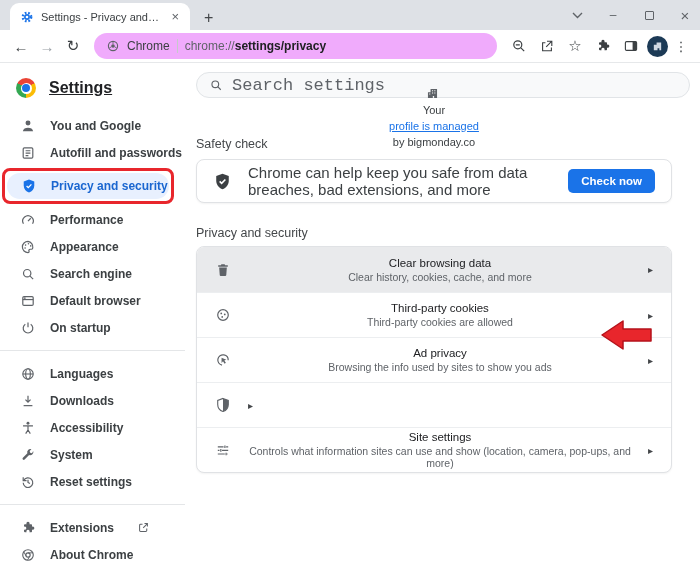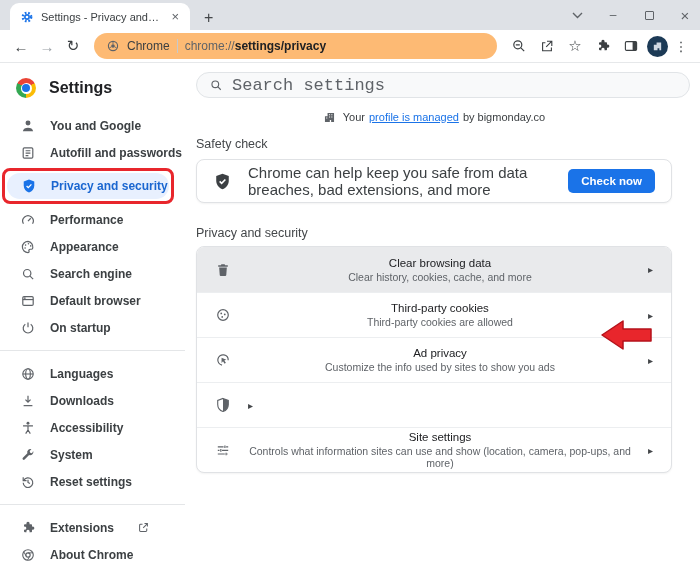--- a/index.html
+++ b/index.html
@@ -14,37 +14,37 @@
   .tab-close { font-size:13px; color:#5f6368; line-height:1; padding:1px 3px; border-radius:50%; cursor:pointer; }
   .newtab-btn { font-size:16px; color:#44474a; margin:0 0 4px 14px; line-height:1; cursor:pointer; }
   .win-controls { position:absolute; right:8px; top:0; height:30px; display:flex; align-items:center; gap:22px; }
   .win-controls .wc { color:#5f6368; font-size:12px; display:flex; align-items:center; justify-content:center; width:14px; }
   .wc-max-box { width:9px; height:9px; border:1.2px solid #5f6368; border-radius:1px; }
 
   
   .toolbar { height:33px; background:#fff; display:flex; align-items:center; padding:0 10px; gap:4px; border-bottom:1px solid #e6e8ea; }
   .nav-ico { font-size:15px; color:#3c4043; width:22px; text-align:center; }
   .nav-ico.disabled { color:#9aa0a6; }
-  .omnibox { flex:1; height:26px; background:#fdba74; border-radius:13px; display:flex; align-items:center; padding:0 12px; margin:0 6px; gap:7px; }
+  .omnibox { flex:1; height:26px; background:#f0abfc; border-radius:13px; display:flex; align-items:center; padding:0 12px; margin:0 6px; gap:7px; }
   .omni-label { font-size:12px; color:#3c4043; }
   .omni-sep { width:1px; height:14px; background:#c6c9cc; }
   .omni-url { font-size:12px; color:#5f6368; }
   .omni-url b { color:#202124; font-weight:600; }
   .tool-ico { width:24px; display:flex; justify-content:center; align-items:center; color:#3c4043; }
   .avatar { width:21px; height:21px; border-radius:50%; background:#1c3a56; display:flex; align-items:center; justify-content:center; }
   .kebab { font-size:13px; color:#3c4043; width:18px; text-align:center; }
 
   
   .content { display:flex; height:501px; background:#fff; }
   .sidebar { width:185px; flex:none; padding-top:13px; }
   .main { flex:1; padding:0 10px 0 11px; position:relative; }
 
   
   .sb-header { display:flex; align-items:center; gap:13px; padding:2px 0 14px 16px; }
-  .sb-title { font-size:16px; font-weight:600; color:#202124; }
+  .sb-title { font-size:16px; font-weight:600; color:#202124;text-decoration:underline; }
   .chrome-logo { width:20px; height:20px; border-radius:50%;
     background:conic-gradient(#ea4335 0 60deg, #fbbc05 60deg 180deg, #34a853 180deg 300deg, #ea4335 300deg 360deg);
     display:flex; align-items:center; justify-content:center; }
   .chrome-logo .ring { width:11px; height:11px; border-radius:50%; background:#fff; display:flex; align-items:center; justify-content:center; }
   .chrome-logo .core { width:8px; height:8px; border-radius:50%; background:#1a73e8; }
 
   .nav-item { height:27px; display:flex; align-items:center; gap:14px; padding-left:19px;
               font-size:12px; font-weight:600; color:#3c4043; cursor:pointer; }
   .nav-item .ico { width:17px; display:flex; justify-content:center; }
   .red-box { border:3px solid #e8262c; border-radius:8px; margin:2px 11px 2px 2px; padding:2px; }
@@ -54,21 +54,21 @@
 
   
   .search-row { margin-top:9px; }
   .search-bar { height:26px; border:1px solid #e1e4e7; background:#f8f9fa; border-radius:13px;
                 display:flex; align-items:center; padding:0 12px; gap:9px; }
   .search-bar input { border:none; outline:none; background:transparent; font-size:17px; color:#3c4043; flex:1;
                       font-family:Liberation Mono, monospace; }
   .search-bar input::placeholder { color:#5f6368; }
 
   .managed-row { margin-top:12px; margin-right:18px; height:14px; display:flex; align-items:center; justify-content:center; gap:4px;
-                 font-size:11px; color:#3c4043; }
+                 font-size:11px; color:#3c4043;flex-direction:column; }
   .managed-row .ico { margin-right:3px; display:flex; }
   .managed-link { color:#1a73e8; text-decoration:underline; cursor:pointer; }
 
   .section-heading { margin-top:13px; font-size:12.5px; color:#44474a; }
   .section-heading.second { margin-top:23px; }
 
   .card { border:1px solid #e0e2e5; border-radius:8px; margin-right:18px; background:#fff;
           box-shadow:0 1px 2px rgba(0,0,0,.05); }
   .safety-card { margin-top:8px; height:44px; display:flex; align-items:center; padding:0 16px; gap:16px; }
   .safety-text { flex:1; font-size:15px; color:#3c4043; }
@@ -415,21 +415,21 @@
 
       <div class="p-row">
         <span class="ico">
           <svg width="16" height="16" viewBox="0 0 20 20">
               <circle cx="10" cy="10" r="6.5" fill="none" stroke="#5f6368" stroke-width="1.5" stroke-dasharray="29 12" transform="rotate(100 10 10)"></circle>
               <path d="M8.2 7.2l6 2.4-2.6 1 2 2.9-1.6 1.1-2-2.9-1.8 2z" fill="#5f6368"></path>
             </svg>
         </span>
         <span class="p-texts">
           <div class="p-title">Ad privacy</div>
-          <div class="p-sub">Customize the info used by sites to show you ads</div>
+          <div class="p-sub">Browsing the info used by sites to show you ads</div>
         </span>
         <span class="p-chevron">▸</span>
       </div>
 
       <div class="p-row">
         <span class="ico">
           <svg width="16" height="16" viewBox="0 0 20 20">
               <defs>
                 <clipPath id="halfShield">
                   <rect x="10" y="0" width="10" height="20"></rect>

